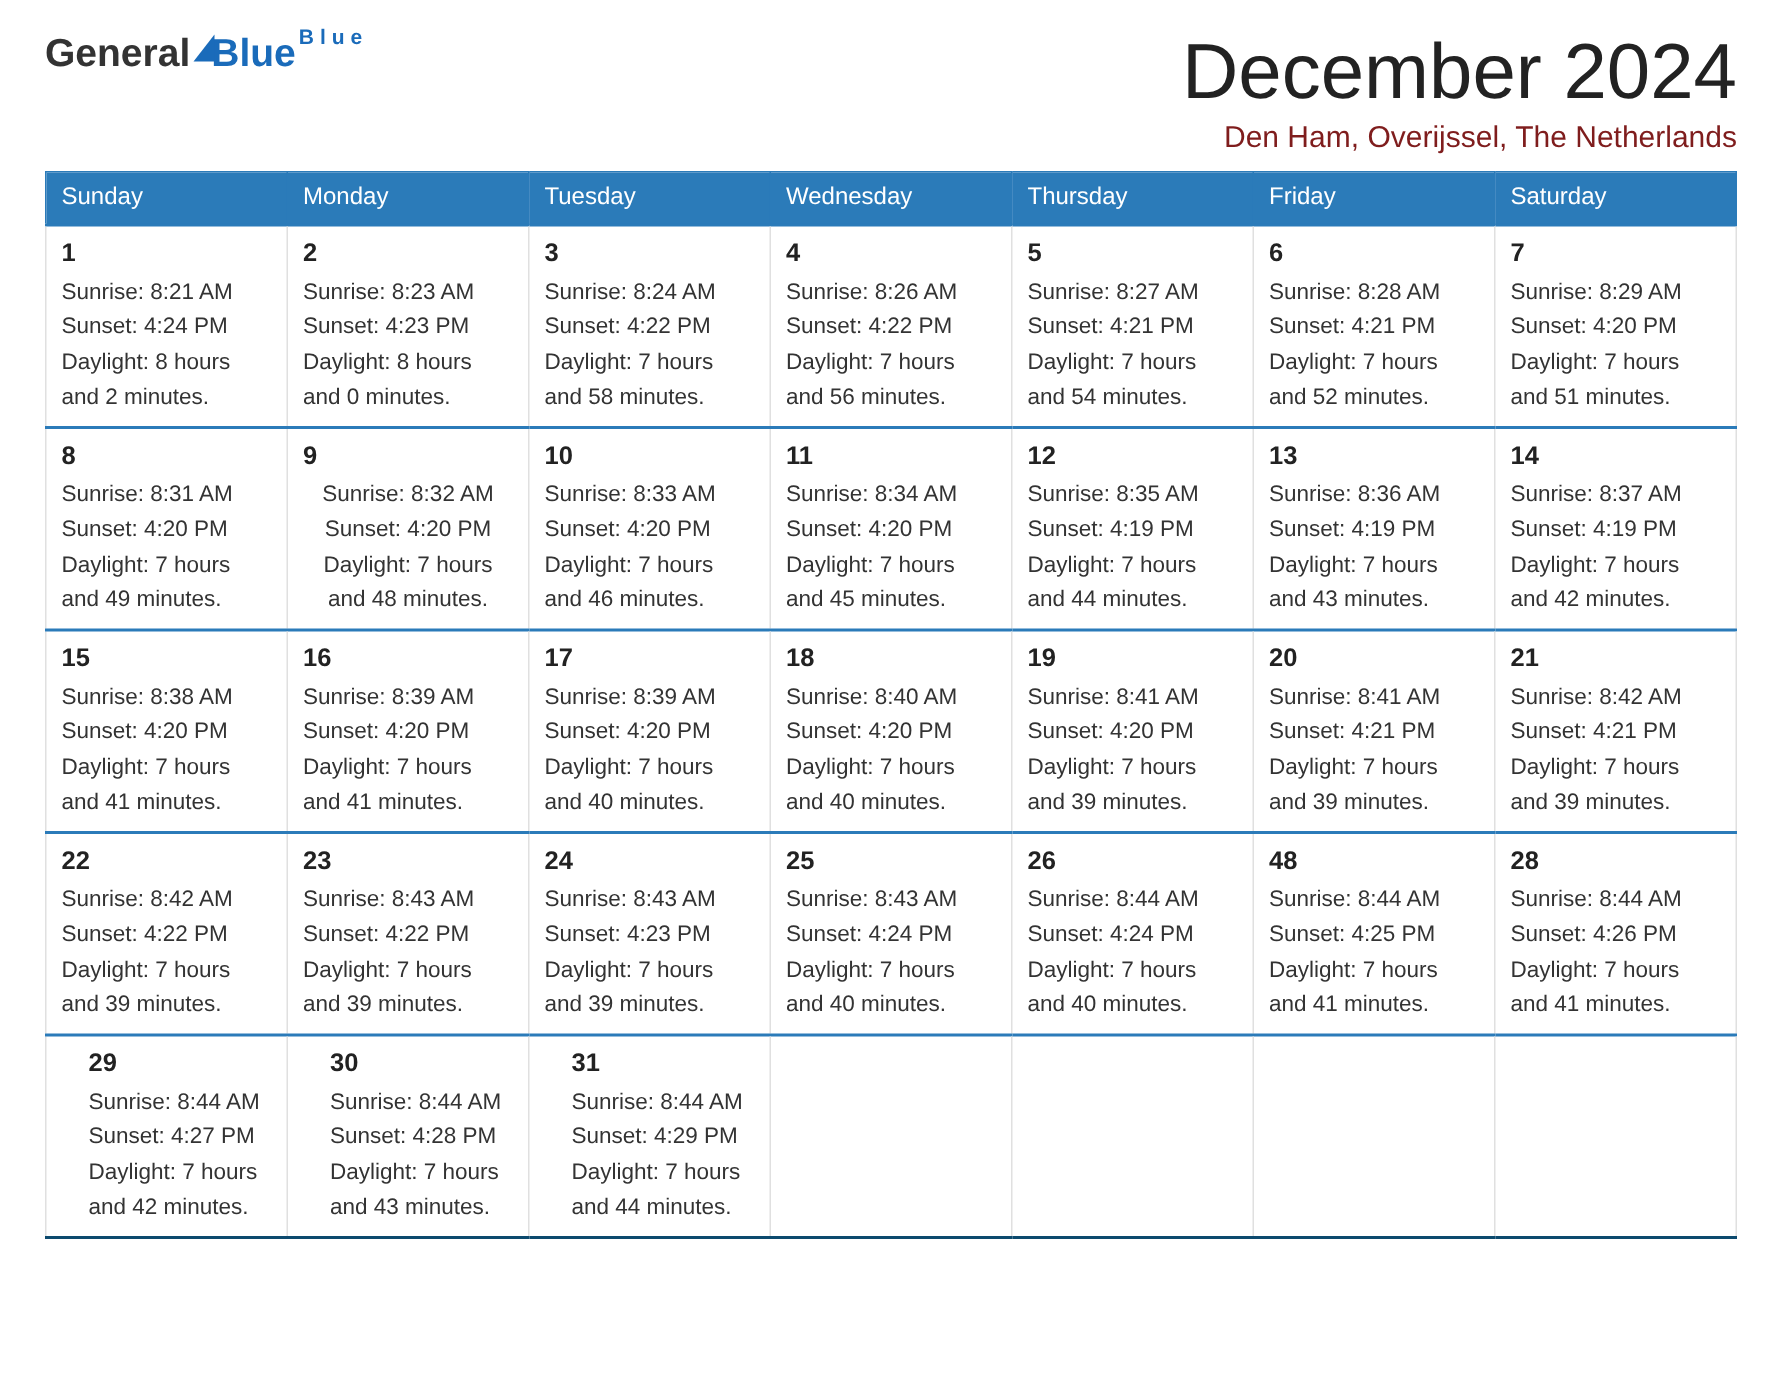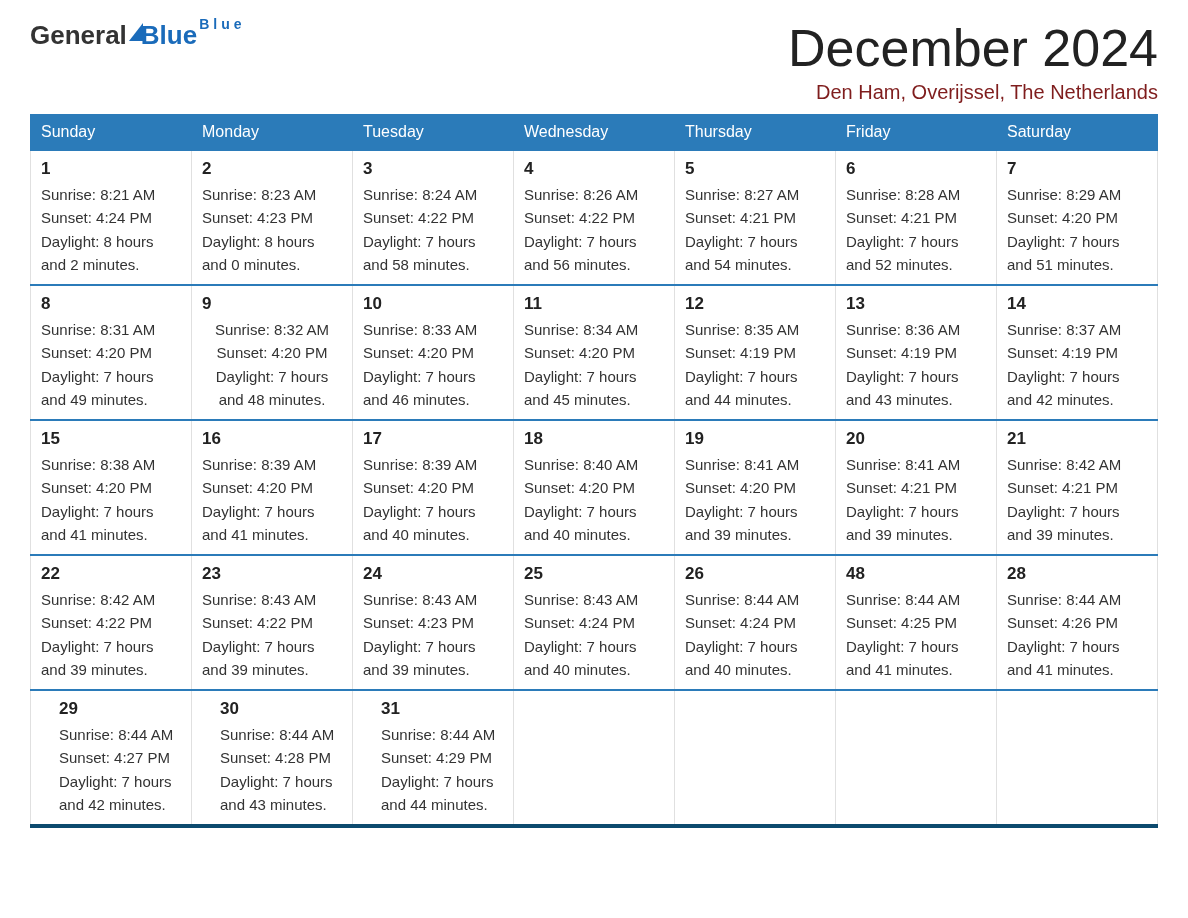--- a/index.html
+++ b/index.html
@@ -88,21 +88,21 @@
       background: #fff;
       min-height: 110px;
     }
     .calendar-table tr td {
       border-top: 2px solid #2b7bb9;
       border-bottom: none;
       border-left: 1px solid #e0e0e0;
       border-right: 1px solid #e0e0e0;
     }
     .calendar-table tbody tr:last-child td {
-      border-bottom: 4px solid #0c4a6e;
+      border-bottom: 2px solid #0c4a6e;
       padding-left: 28px;
     }
     .day-number {
       font-size: 17px;
       font-weight: bold;
       color: #222;
       display: block;
       margin-bottom: 4px;
     }
     .day-info {

